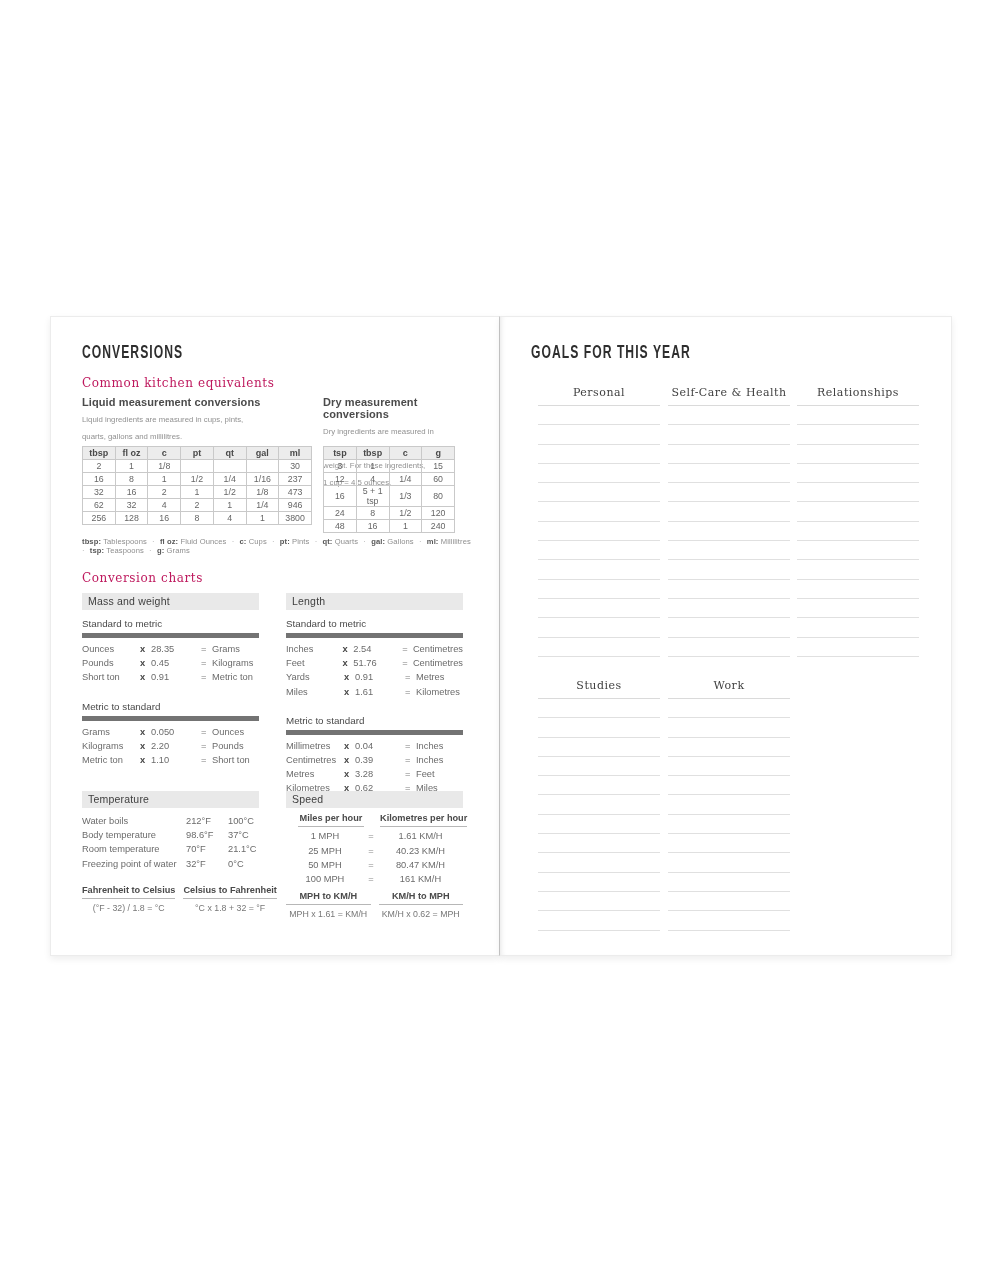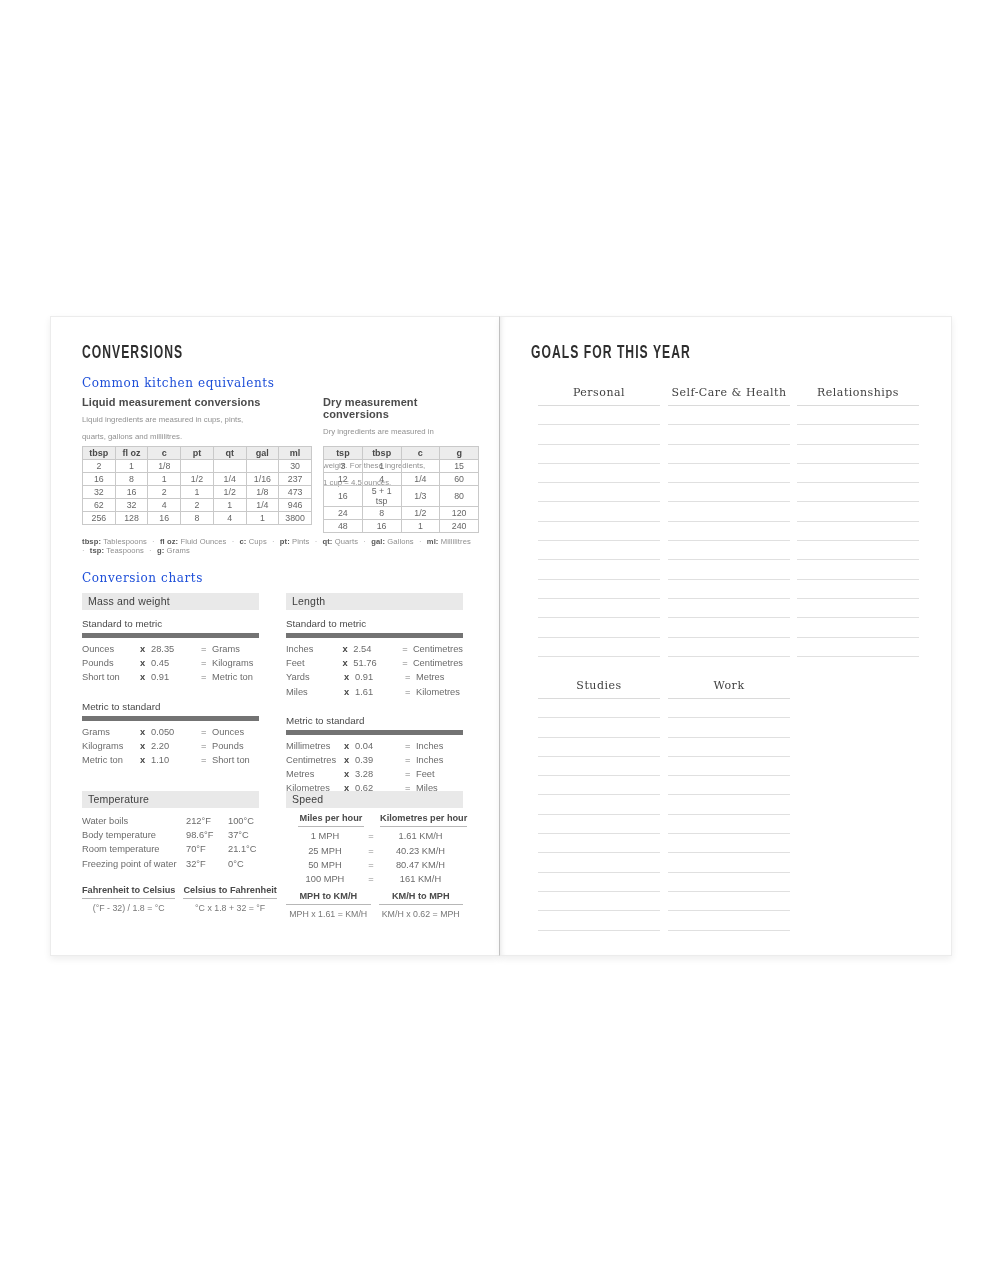--- a/index.html
+++ b/index.html
@@ -21,38 +21,38 @@
 
   .page-title {
     position: absolute; left: 31px; top: 24px; margin: 0;
     font-size: 19px; font-weight: 700; color: #2e2e2e;
     letter-spacing: 1.6px; white-space: nowrap;
     transform: scaleX(0.64); transform-origin: left top;
   }
   .serif-heading {
     position: absolute; left: 31px; margin: 0;
     font-family: "DejaVu Serif", serif; font-weight: 400;
-    font-size: 12px; letter-spacing: 0.6px; color: #1d4ed8;
+    font-size: 12px; letter-spacing: 0.6px; color: #be185d;
   }
   .kitchen-heading { top: 59px; }
   .charts-heading  { top: 254px; }
 
   
   .kitchen-cols { position: absolute; left: 31px; top: 79px; width: 390px; height: 138px; }
   .kitchen-col { position: absolute; top: 0; height: 138px; }
   .kitchen-col.liquid { left: 0; width: 230px; }
   .kitchen-col.dry    { left: 241px; width: 140px; }
   .kc-title { font-size: 11px; font-weight: 700; color: #4b4b4b; letter-spacing: 0.1px; }
   .kc-desc  { margin-top: 3px; font-size: 7.8px; line-height: 17px; color: #919191; white-space: pre-line; }
   table.kitchen-table {
     position: absolute; left: 0; top: 50px; border-collapse: collapse;
     font-size: 8.8px; color: #666; table-layout: fixed;
   }
   .kitchen-col.liquid table.kitchen-table { width: 230px; }
-  .kitchen-col.dry    table.kitchen-table { width: 156px; }
+  .kitchen-col.dry    table.kitchen-table { width: 132px; }
   table.kitchen-table th, table.kitchen-table td {
     border: 1px solid #c9c9c9; height: 12px; padding: 0 2px; text-align: center;
   }
   table.kitchen-table th { background: #ececec; font-weight: 700; font-size: 9px; color: #4a4a4a; }
 
   .legend { position: absolute; left: 31px; top: 220px; width: 392px;
             font-size: 7.6px; color: #8e8e8e; letter-spacing: 0.1px; }
   .legend b { color: #585858; font-weight: 700; }
   .legend .sep { color: #b5b5b5; padding: 0 3px; }
 

